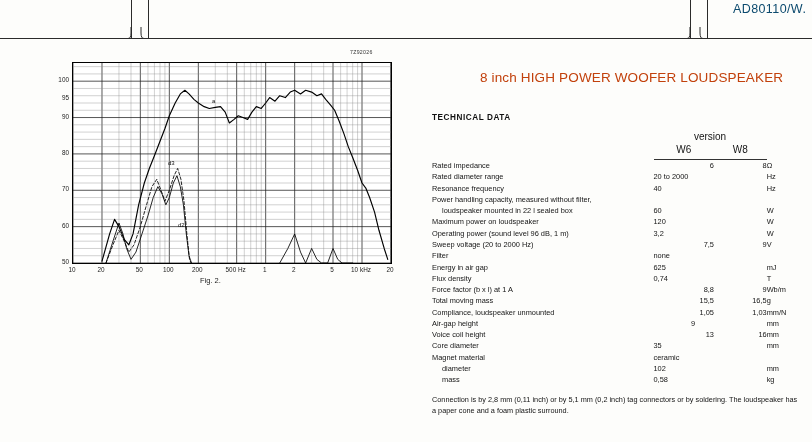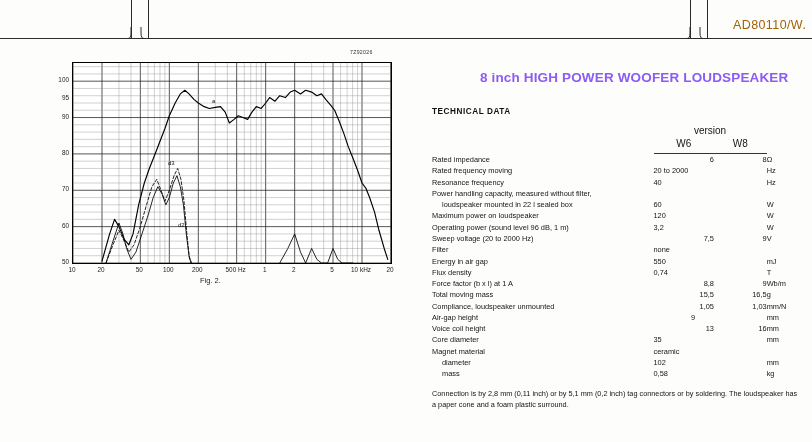--- a/index.html
+++ b/index.html
@@ -15,22 +15,22 @@
 
   
   .hdr-rule{position:absolute;left:0;top:38px;width:812px;height:1px;background:#2b2b2b;}
   .notch{position:absolute;top:0;width:1px;height:38px;background:#2b2b2b;}
   .notch.n1{left:131px;}
   .notch.n2{left:148px;}
   .notch.n3{left:690px;}
   .notch.n4{left:707px;}
   .notch-curve{position:absolute;bottom:0;width:18px;height:12px;}
   .partno{
-    position:absolute;left:733px;top:18px;
-    font-size:12.5px;letter-spacing:.4px;color:#a16207;white-space:nowrap;
+    position:absolute;left:733px;top:2px;
+    font-size:12.5px;letter-spacing:.4px;color:#0c4a6e;white-space:nowrap;
   }
 
   
   .chart-wrap{position:absolute;left:50px;top:52px;width:360px;height:245px;}
   .chart-code{
     position:absolute;left:300px;top:-3px;font-size:5.2px;
     letter-spacing:.3px;color:#333;
   }
   .plot{
     position:absolute;left:22px;top:10px;width:318px;height:200px;
@@ -48,26 +48,26 @@
   .figcap{
     position:absolute;left:150px;top:224px;font-size:7.5px;color:#222;
   }
   .curve-tag{
     position:absolute;font-size:6px;color:#111;
   }
 
   
   .right{position:absolute;left:432px;top:58px;width:372px;}
   .title{
-    font-size:13.5px;font-weight:bold;letter-spacing:.15px;
-    margin:12px 0 0 48px;white-space:nowrap;color:#8b5cf6;
+    font-size:13.5px;font-weight:normal;letter-spacing:.15px;
+    margin:12px 0 0 48px;white-space:nowrap;color:#c2410c;
   }
   .td-head{
     font-size:8.2px;font-weight:bold;letter-spacing:.55px;
-    margin:22px 0 0 0;color:#111;
+    margin:28px 0 0 0;color:#111;
   }
 
   table.specs{
     border-collapse:collapse;width:372px;margin-top:8px;
     font-size:7.4px;color:#141414;
   }
   table.specs td{padding:1.15px 0;vertical-align:bottom;}
   .c-label{width:218px;padding-left:0px;}
   .c-label.indent{padding-left:10px;}
   .c-w6{width:62px;text-align:right;padding-right:10px;}
@@ -232,21 +232,21 @@
             <td class=""></td>
             <td style="border-bottom: none;"></td>
           </tr>
           <tr>
             <td class="c-label">Rated impedance</td>
             <td class="c-w6">6</td>
             <td class="c-w8">8</td>
             <td class="c-unit">Ω</td>
           </tr>
           <tr>
-            <td class="c-label">Rated frequency moving</td>
+            <td class="c-label">Rated diameter range</td>
             <td class="span-val" colspan="2">20 to 2000</td>
             <td class="c-unit">Hz</td>
           </tr>
           <tr>
             <td class="c-label">Resonance frequency</td>
             <td class="span-val" colspan="2">40</td>
             <td class="c-unit">Hz</td>
           </tr>
           <tr>
             <td class="c-label">Power handling capacity, measured without filter,</td>
@@ -275,21 +275,21 @@
             <td class="c-w8">9</td>
             <td class="c-unit">V</td>
           </tr>
           <tr>
             <td class="c-label">Filter</td>
             <td class="span-val" colspan="2">none</td>
             <td class="c-unit"></td>
           </tr>
           <tr>
             <td class="c-label">Energy in air gap</td>
-            <td class="span-val" colspan="2">550</td>
+            <td class="span-val" colspan="2">625</td>
             <td class="c-unit">mJ</td>
           </tr>
           <tr>
             <td class="c-label">Flux density</td>
             <td class="span-val" colspan="2">0,74</td>
             <td class="c-unit">T</td>
           </tr>
           <tr>
             <td class="c-label">Force factor (b x l) at 1 A</td>
             <td class="c-w6">8,8</td>

